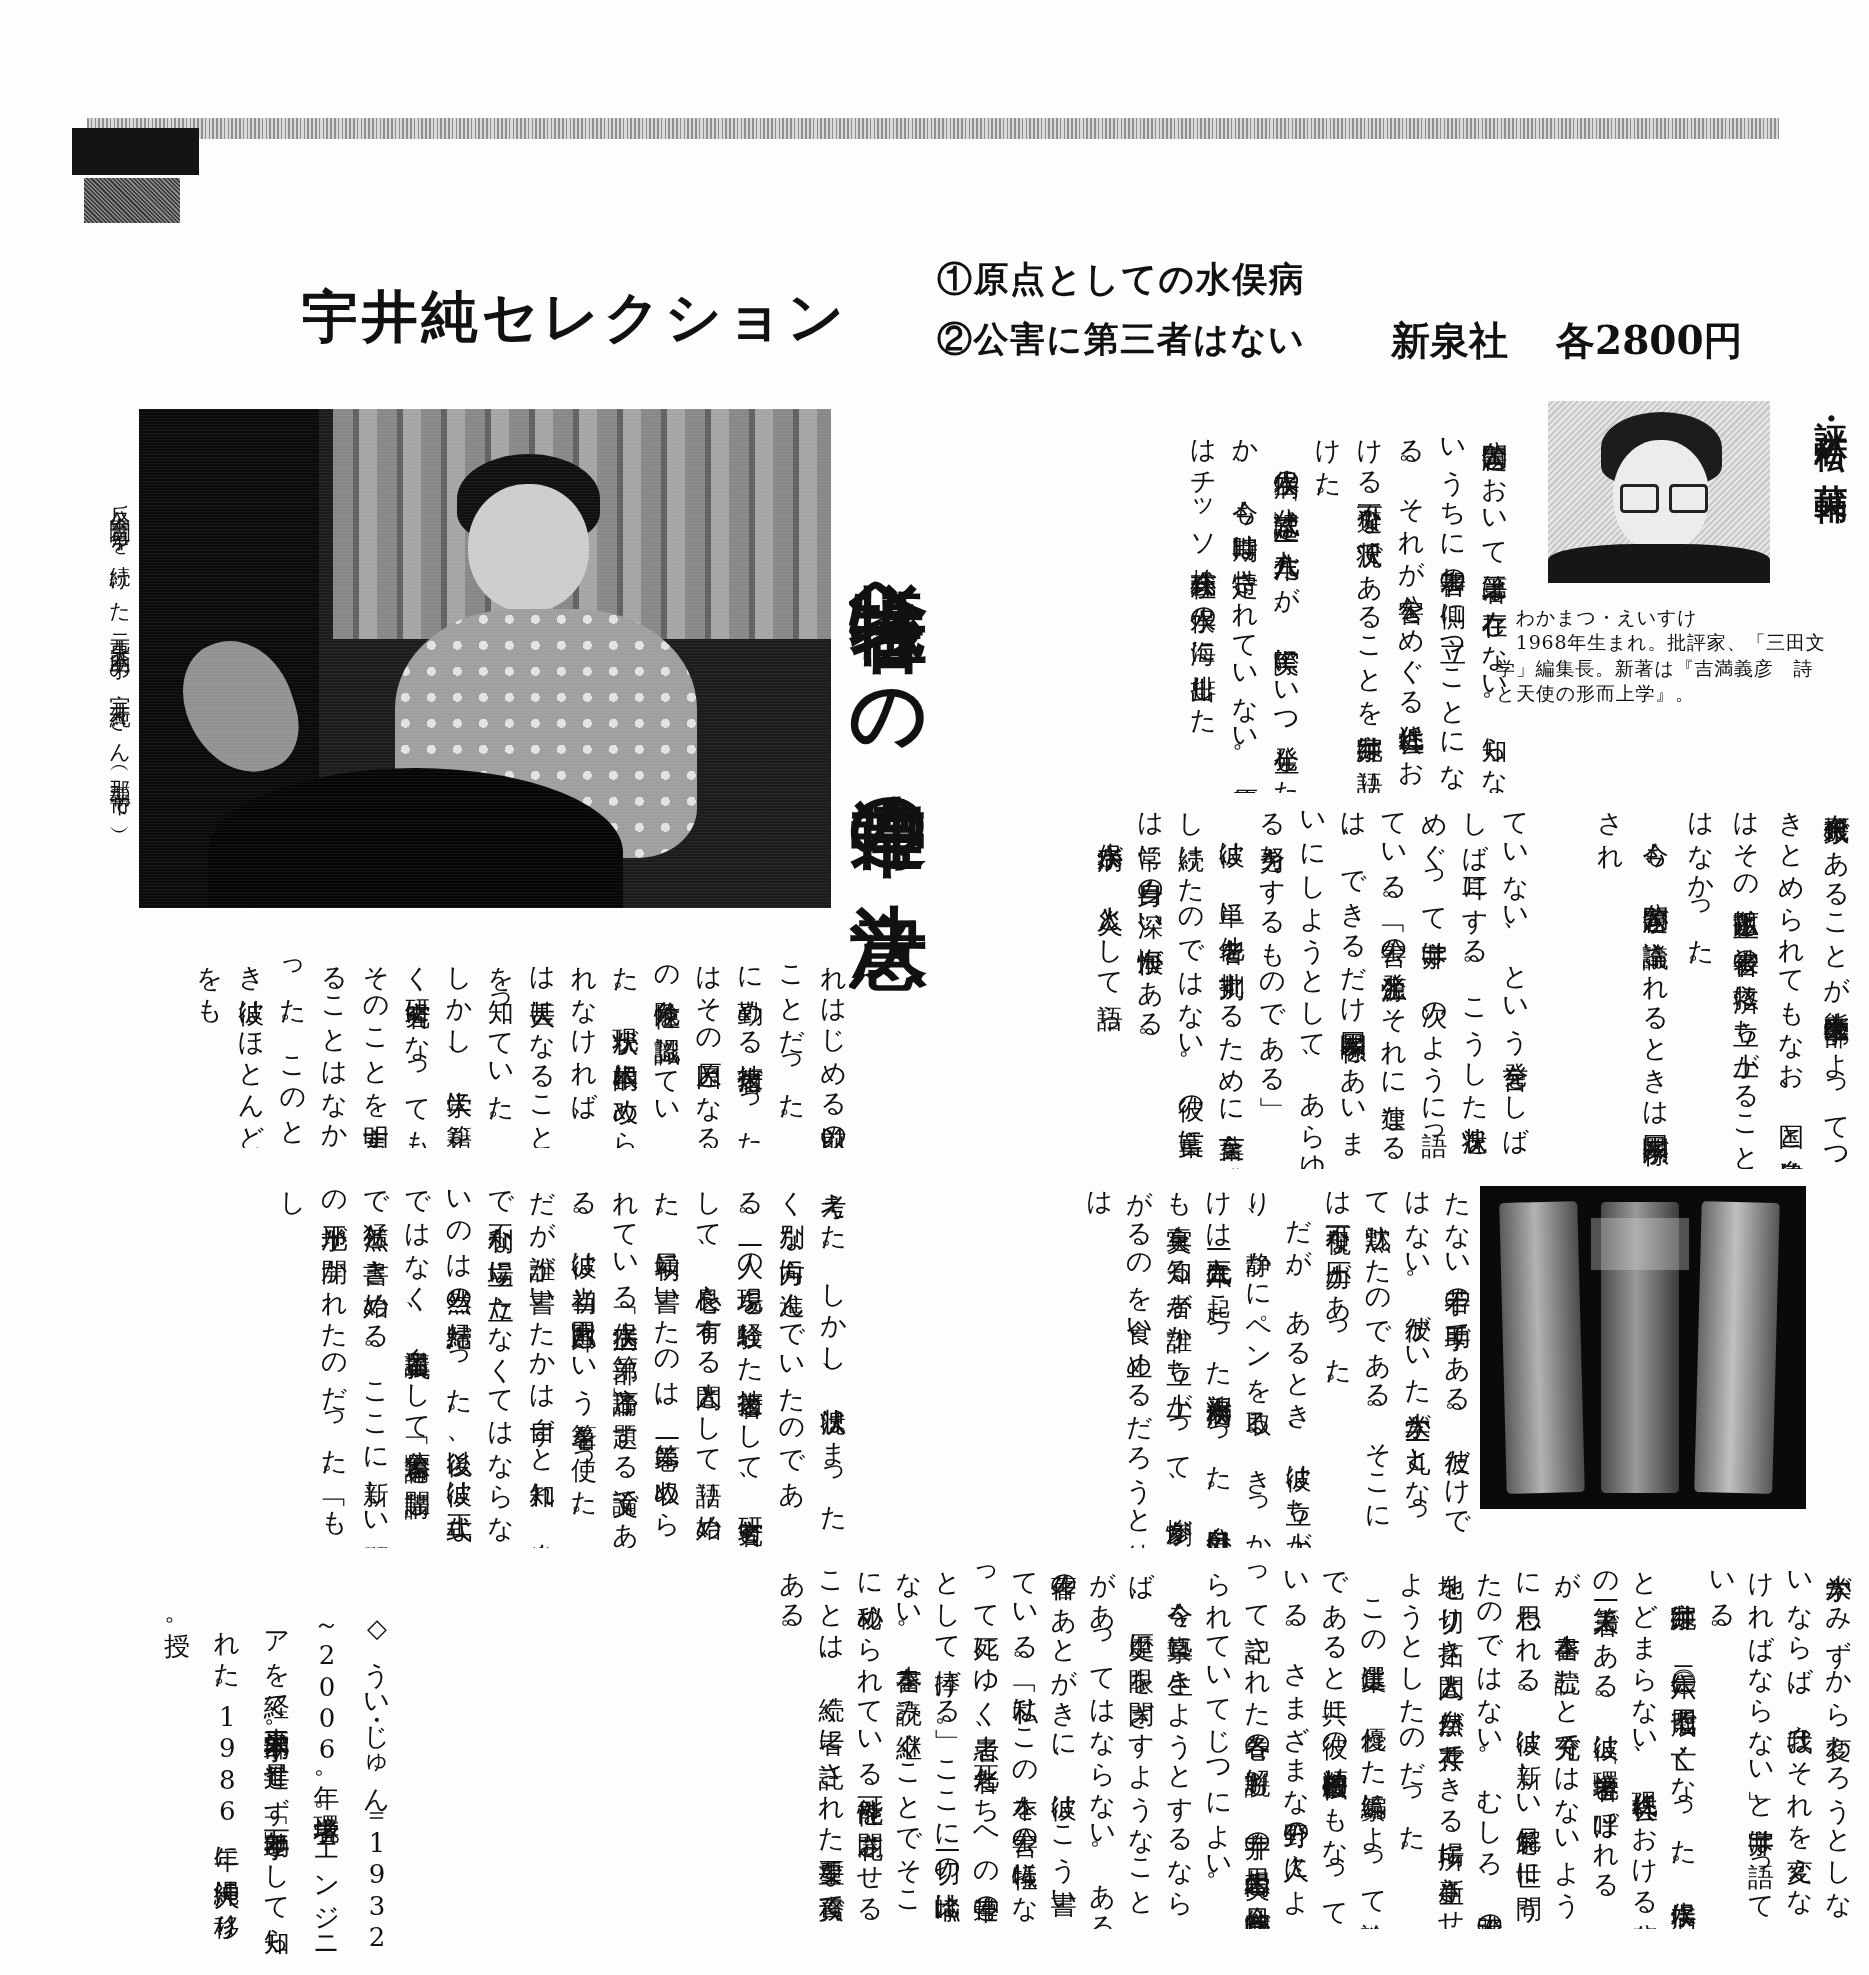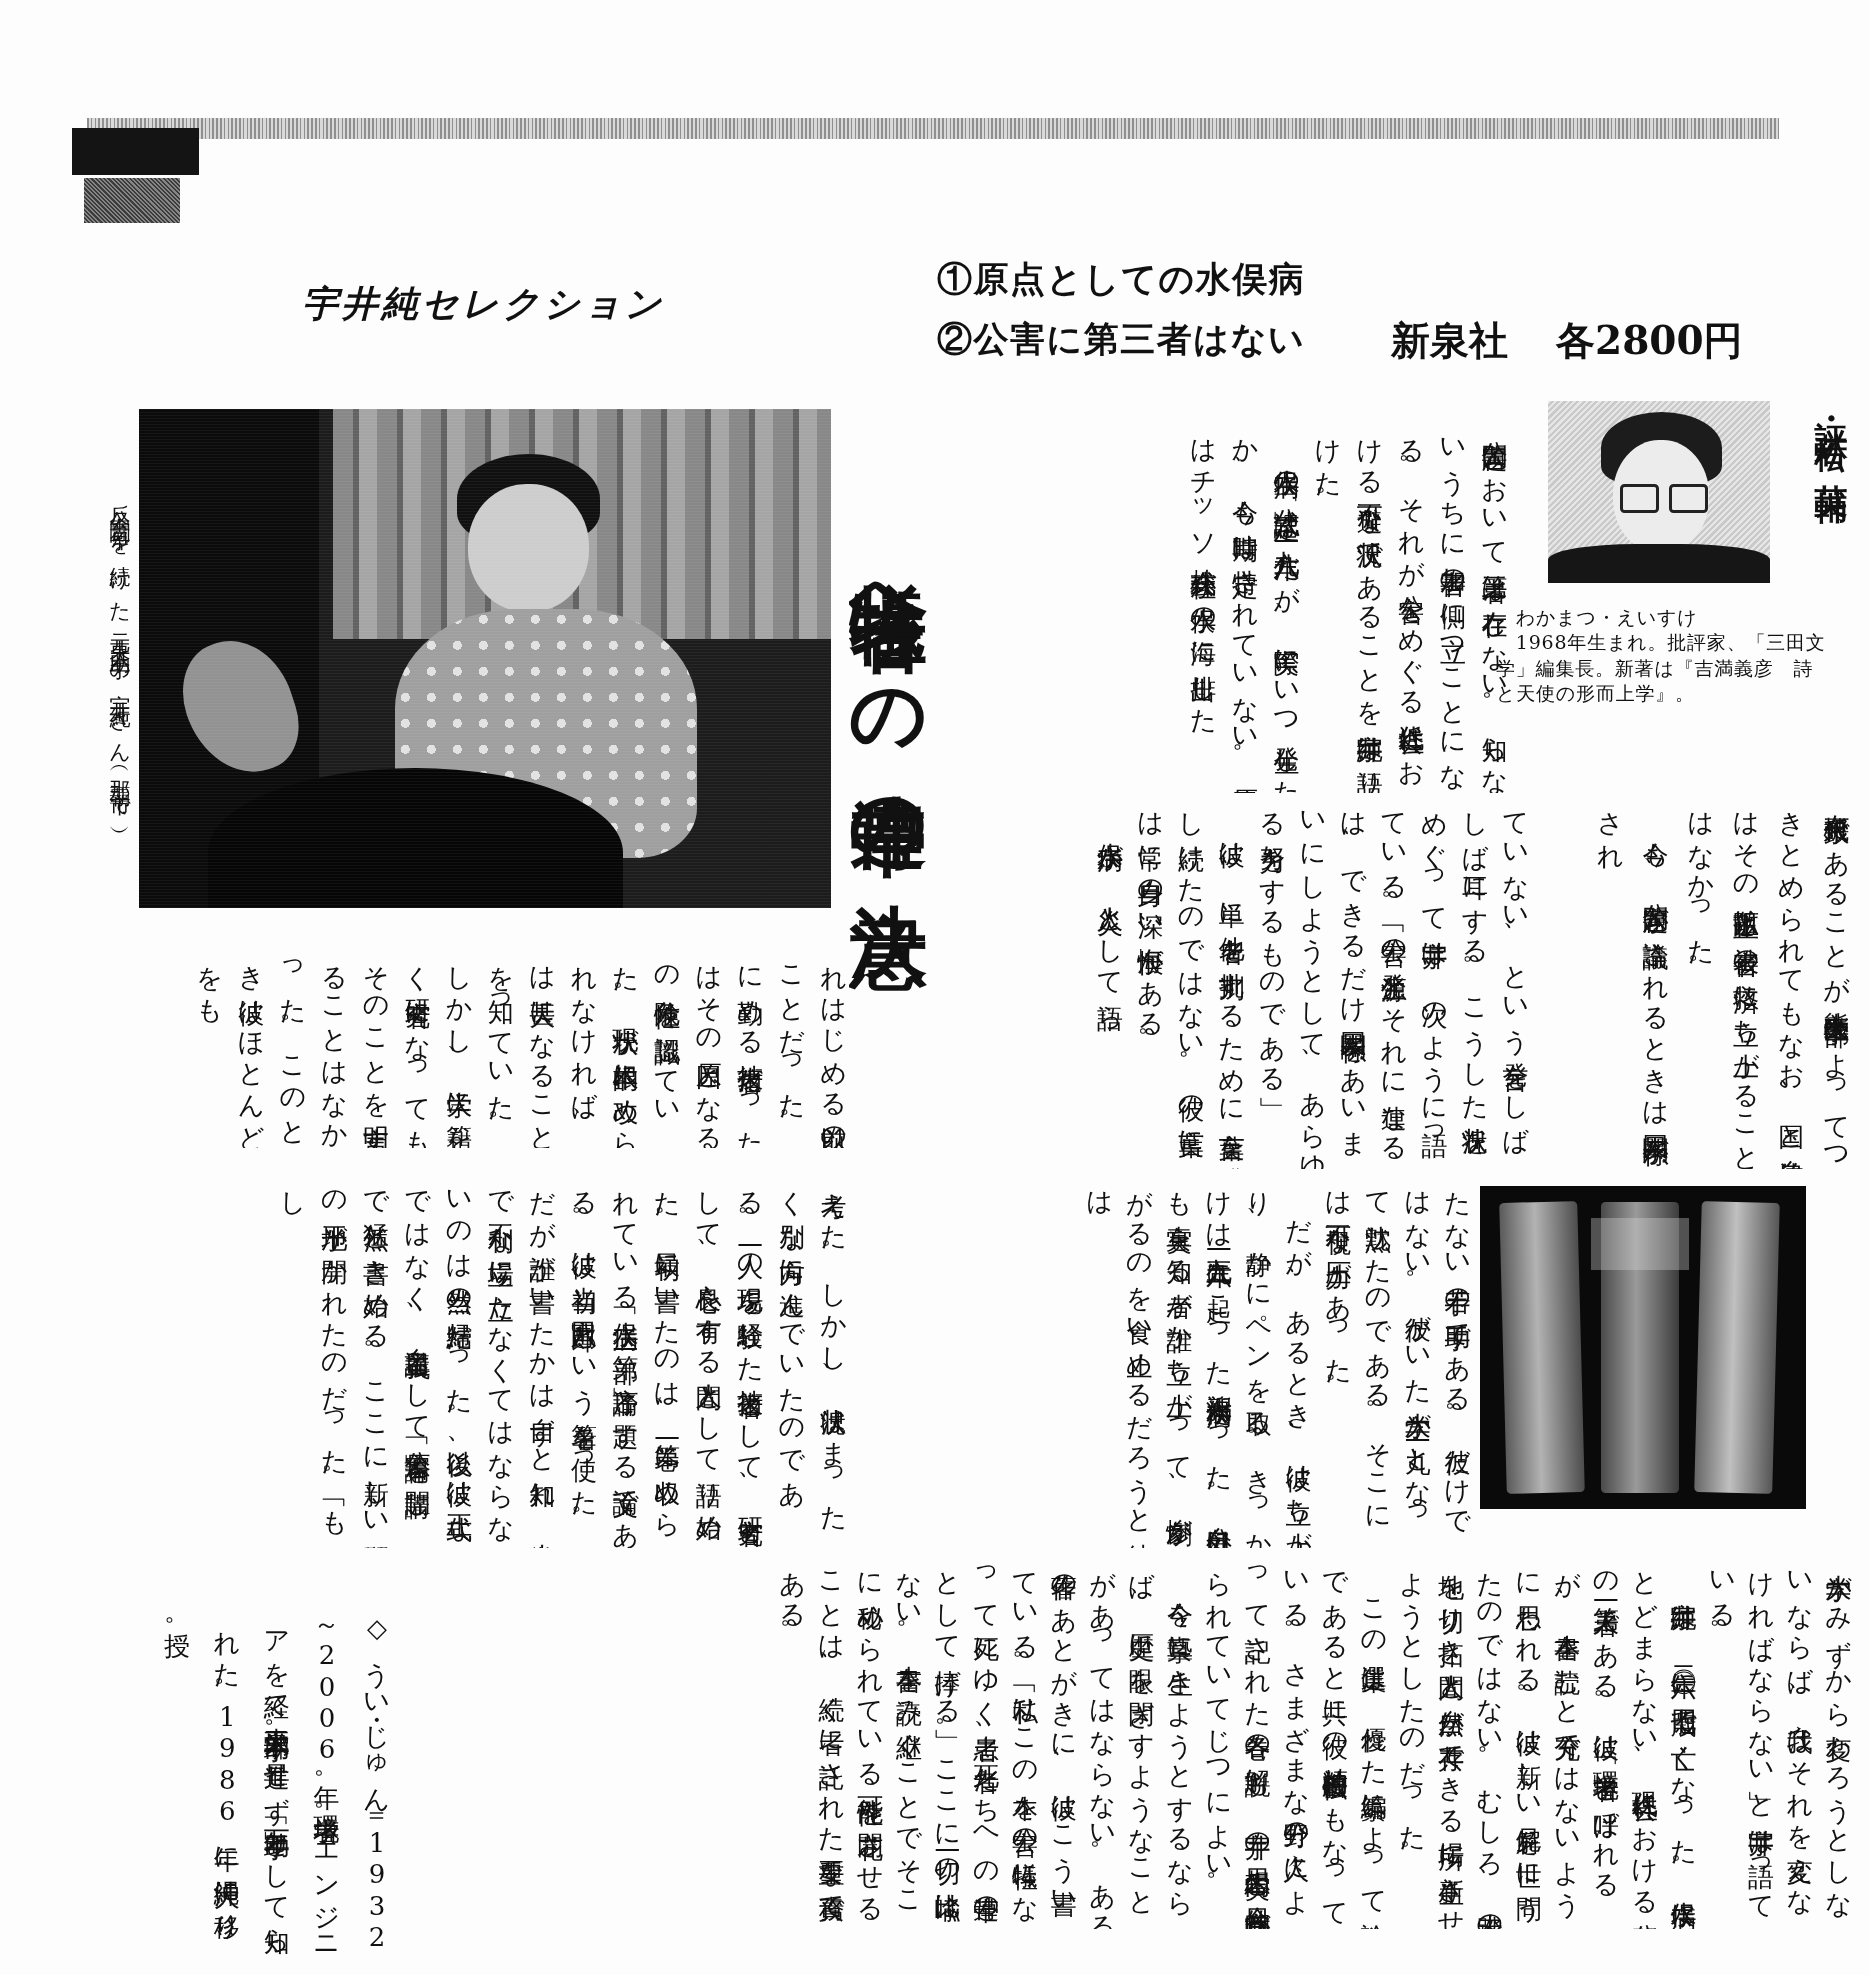--- a/index.html
+++ b/index.html
@@ -10,21 +10,21 @@
   .banner{left:220px;top:39px;font-family:"DejaVu Sans",sans-serif;font-weight:800;
           font-size:43px;color:#e60012;letter-spacing:1.5px;white-space:pre;}
   
   .top-rule{left:87px;top:118px;width:1692px;height:21px;
             background:repeating-linear-gradient(90deg,#8f8f8f 0 1.5px,#d9d9d9 1.5px 3.8px);}
   .corner-b1{left:72px;top:128px;width:127px;height:47px;background:#141414;}
   .corner-b2{left:84px;top:178px;width:96px;height:45px;
              background:repeating-linear-gradient(45deg,#3c3c3c 0 1.5px,#868686 1.5px 3px);}
   
   .page-title{left:302px;top:280px;font-family:"DejaVu Sans",sans-serif;font-weight:800;
-              font-size:36px;letter-spacing:3.8px;font-style:italic;}
+              font-size:56px;letter-spacing:3.8px;}
   .book-list{left:937px;top:249px;font-weight:700;font-size:35px;line-height:1.72;letter-spacing:1.5px;text-align:right;}
   .pub-price{left:1391px;top:314px;font-weight:700;font-size:39px;display:flex;gap:48px;}
   
   .vtext{writing-mode:vertical-rl;text-orientation:upright;white-space:pre-wrap;overflow:hidden;}
   
   .reviewer-label{left:1800px;top:395px;height:377px;width:53px;font-size:33px;font-weight:600;
                   letter-spacing:0.18em;}
   .reviewer-photo{left:1548px;top:401px;width:222px;height:182px;
       background:repeating-linear-gradient(135deg,#e6e6e6 0 2.3px,#c9c9c9 2.3px 4.5px);overflow:hidden;}
   .rp-hair{position:absolute;left:53px;top:10.6px;width:121px;height:72px;background:#1c1c1c;

